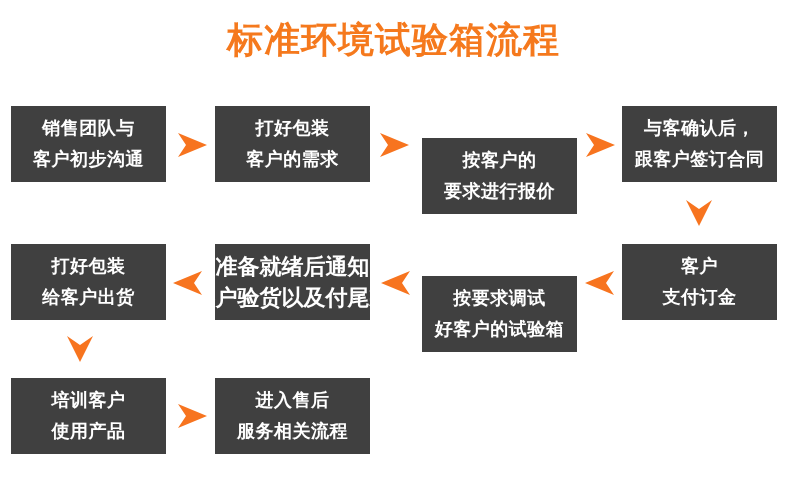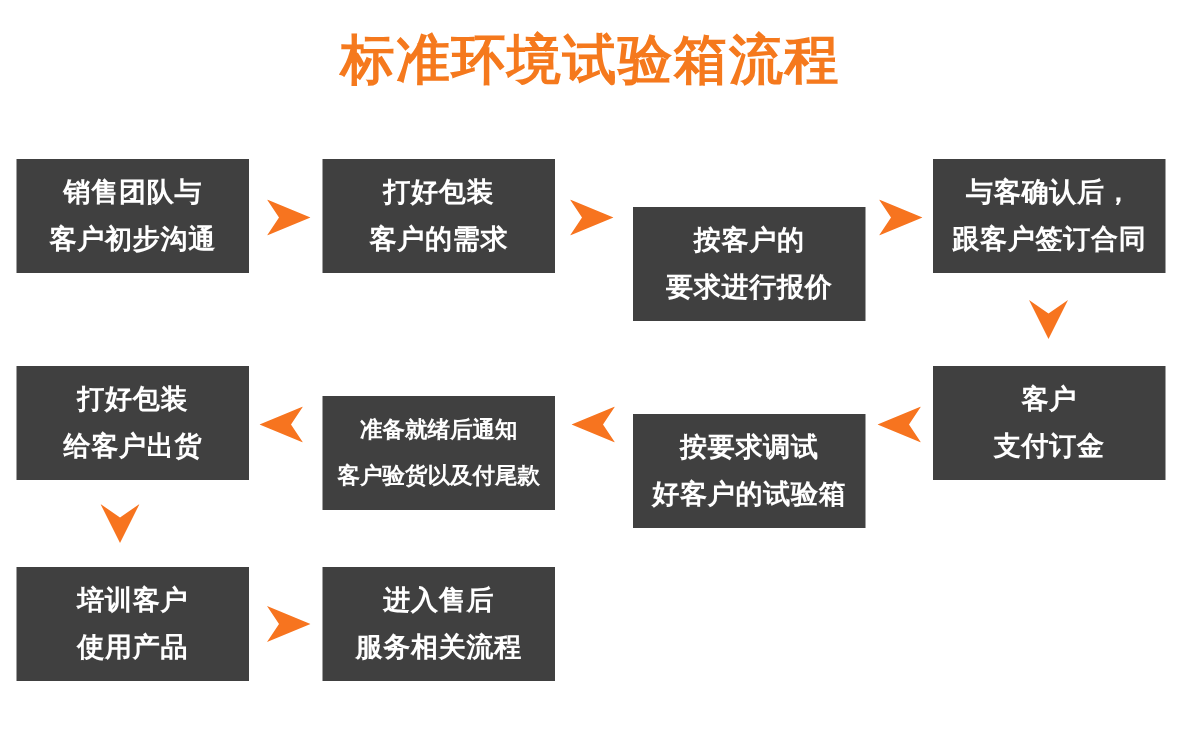--- a/index.html
+++ b/index.html
@@ -19,21 +19,21 @@
   }
   .box {
     position: absolute; width: 155px; height: 76px;
     background: #404040; color: #FFFFFF;
     display: flex; flex-direction: column;
     align-items: center; justify-content: center;
     text-align: center;
     font-size: 18px; font-weight: bold; line-height: 31px;
     letter-spacing: 0.5px; white-space: nowrap;
   }
-  .box.tight { font-size: 15px; letter-spacing: 0; margin-top: 20px; }
+  .box.tight { font-size: 22px; letter-spacing: 0; }
   .r1 { top: 106px; } .r2 { top: 244px; } .r3 { top: 378px; }
   .c1 { left: 11px; } .c2 { left: 215px; } .c3 { left: 422px; margin-top: 32px; } .c4 { left: 622px; }
   .arrow { position: absolute; width: 30px; height: 26px; }
   .arrow svg { display: block; }
 </style>
 </head>
 <body>
 
 <div class="stage">
 

